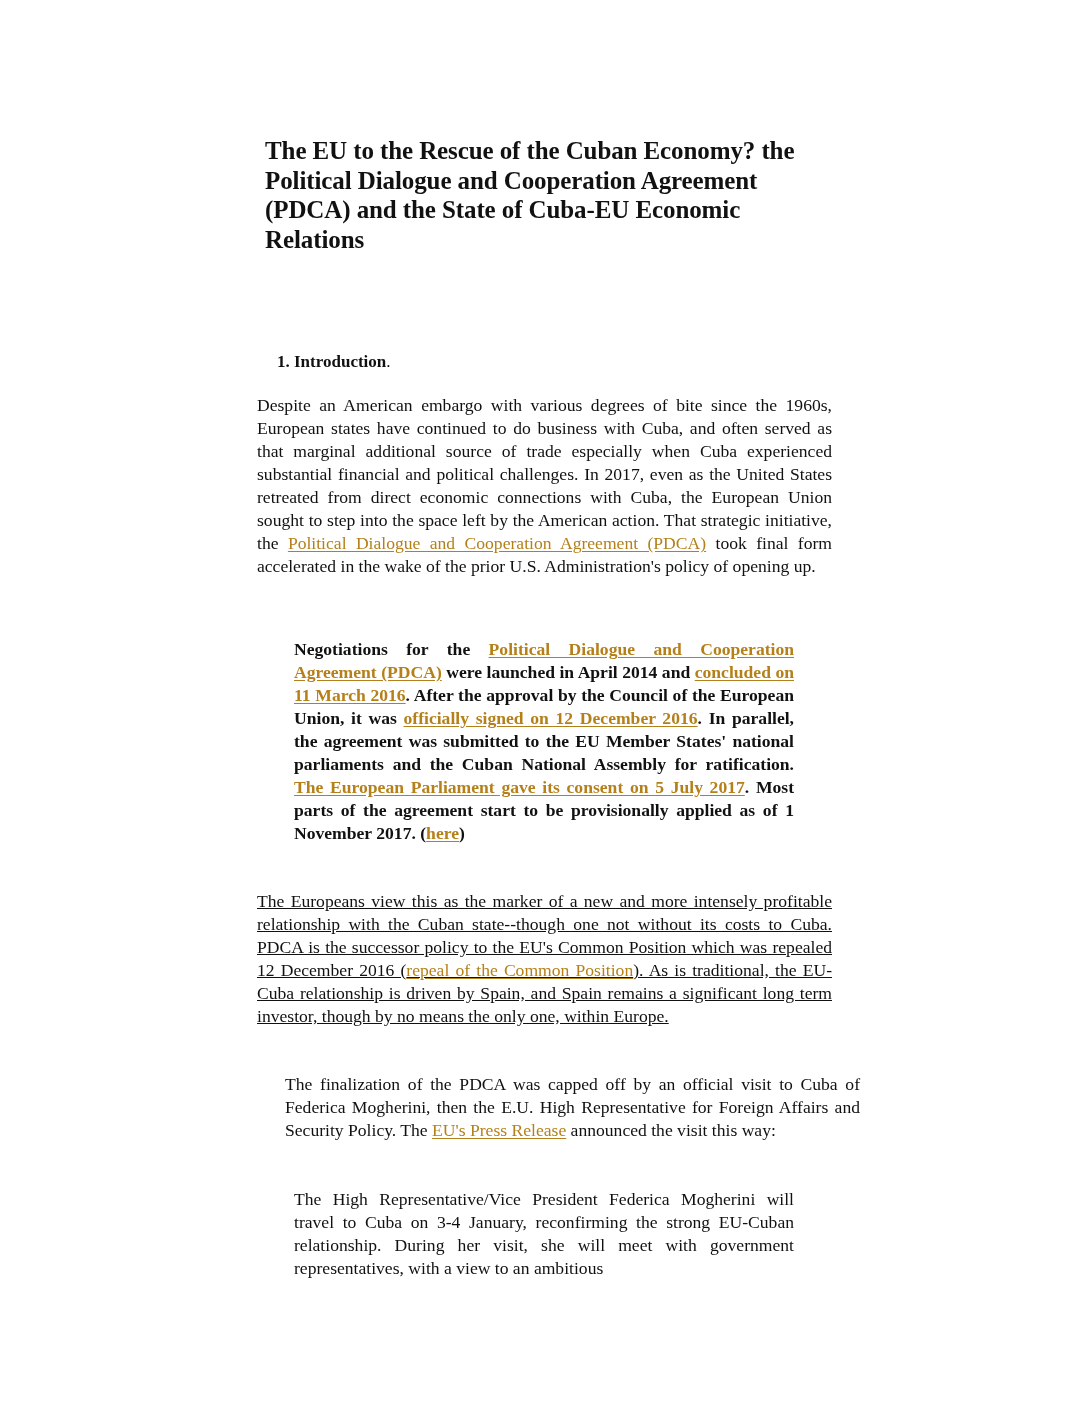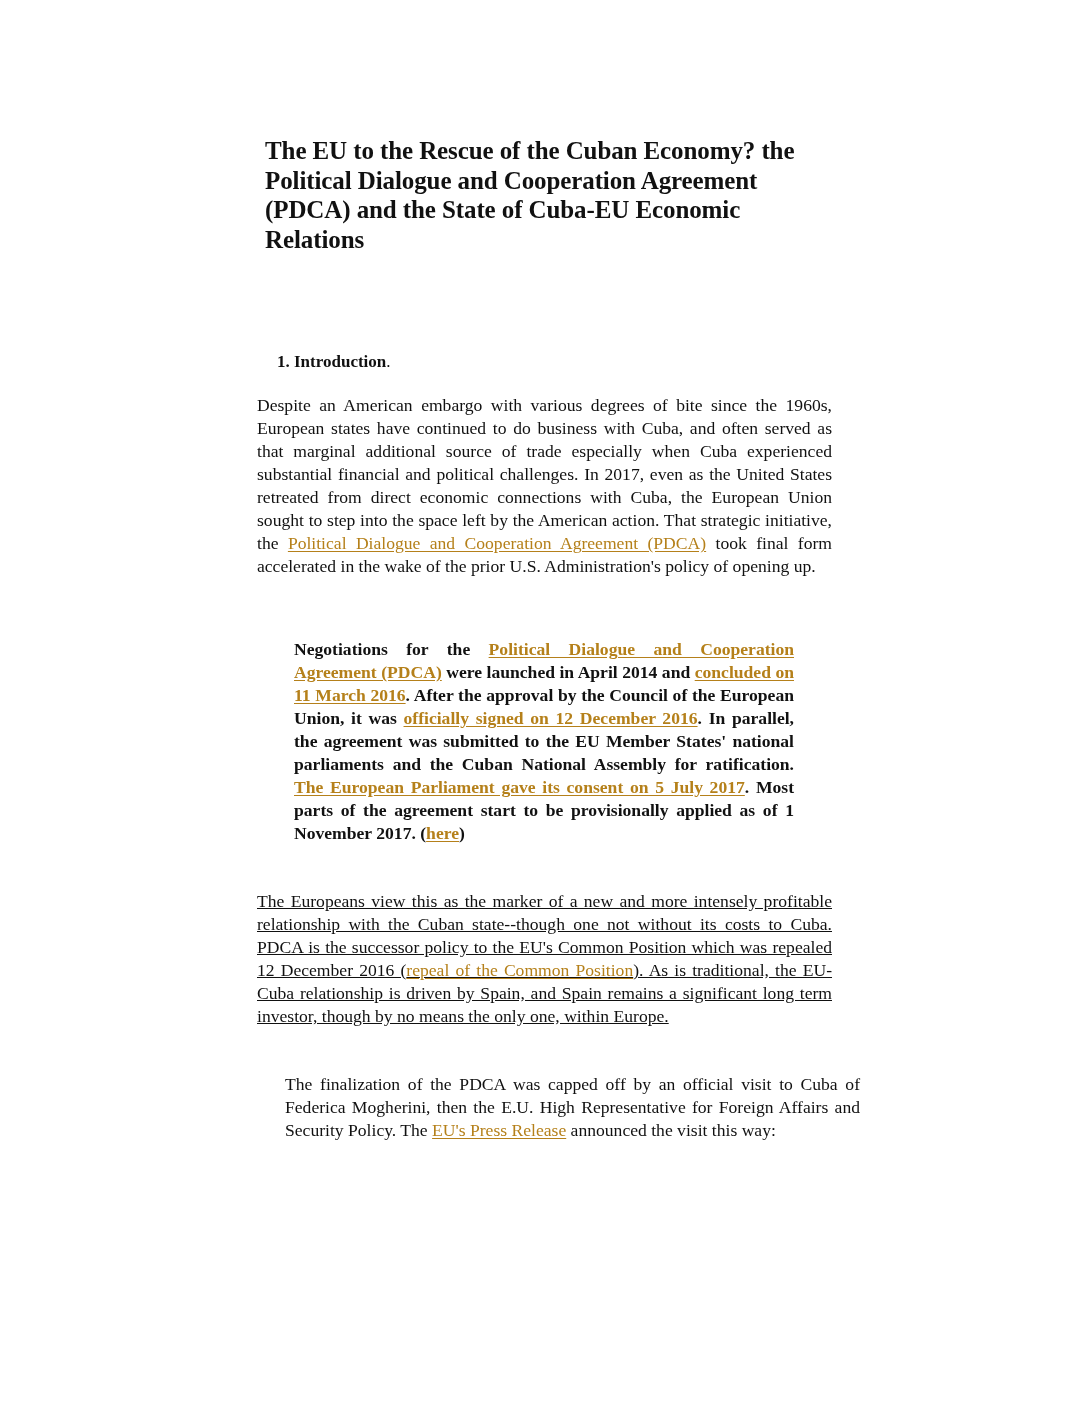--- a/index.html
+++ b/index.html
@@ -30,13 +30,14 @@
   <h2 class="section"><span>1. Introduction</span><span class="dot">.</span></h2>
 
   <p class="p1"><span>Despite an American embargo with various degrees of bite since the 1960s, European states have continued to do business with Cuba, and often served as that marginal additional source of trade  especially when Cuba experienced substantial financial and political challenges. In 2017, even as the United States retreated from direct economic connections with Cuba, the European Union sought to step into the space left by the American action. That strategic initiative, the </span><a class="lnk" style="color: rgb(181, 128, 26);">Political Dialogue and Cooperation Agreement (PDCA)</a><span> took final form accelerated in the wake of the prior U.S. Administration's policy of opening up.</span></p>
 
   <p class="q1"><span>Negotiations for the </span><a class="lnk" style="color: rgb(181, 128, 26);">Political Dialogue and Cooperation Agreement (PDCA)</a><span> were launched in April 2014 and </span><a class="lnk" style="color: rgb(181, 128, 26);">concluded on 11 March 2016</a><span>. After the approval by the Council of the European Union, it was </span><a class="lnk" style="color: rgb(181, 128, 26);">officially signed on 12 December 2016</a><span>. In parallel, the agreement was submitted to the EU Member States' national parliaments and the Cuban National Assembly for ratification. </span><a class="lnk" style="color: rgb(181, 128, 26);">The European Parliament gave its consent on 5 July 2017</a><span>. Most parts of the agreement start to be provisionally applied as of 1 November 2017. (</span><a class="lnk" style="color: rgb(181, 128, 26);">here</a><span>)</span></p>
 
   <p class="p2"><span>The Europeans view this as the marker of a new and more intensely profitable relationship with the Cuban state--though one not without its costs to Cuba. PDCA is the successor policy to the EU's Common Position which was repealed 12 December 2016 (</span><a class="lnk" style="color: rgb(181, 128, 26);">repeal of the Common Position</a><span>). As is traditional, the EU-Cuba relationship is driven by Spain, and Spain remains a significant long term investor, though by no means the only one, within Europe.</span></p>
 
   <p class="p3"><span>The finalization of the PDCA was capped off by an official visit to Cuba of Federica Mogherini, then the E.U. High Representative for Foreign Affairs and Security Policy. The </span><a class="lnk" style="color: rgb(181, 128, 26);">EU's Press Release</a><span> announced the visit this way:</span></p>
 
+  <p class="q2">The High Representative/Vice President Federica Mogherini will travel to Cuba on 3-4 January, reconfirming the strong EU-Cuban relationship. During her visit, she will meet with government representatives, with a view to an ambitious</p>
 </div>
 
 </body></html>

